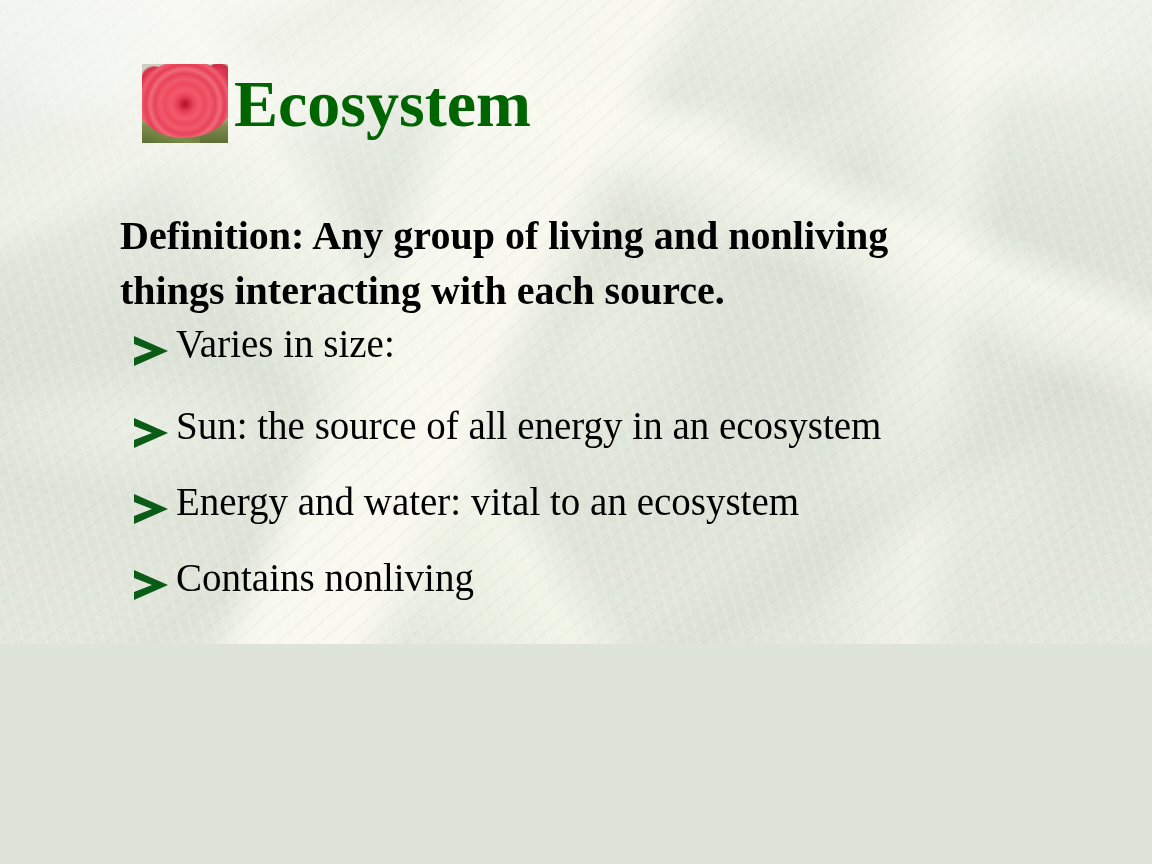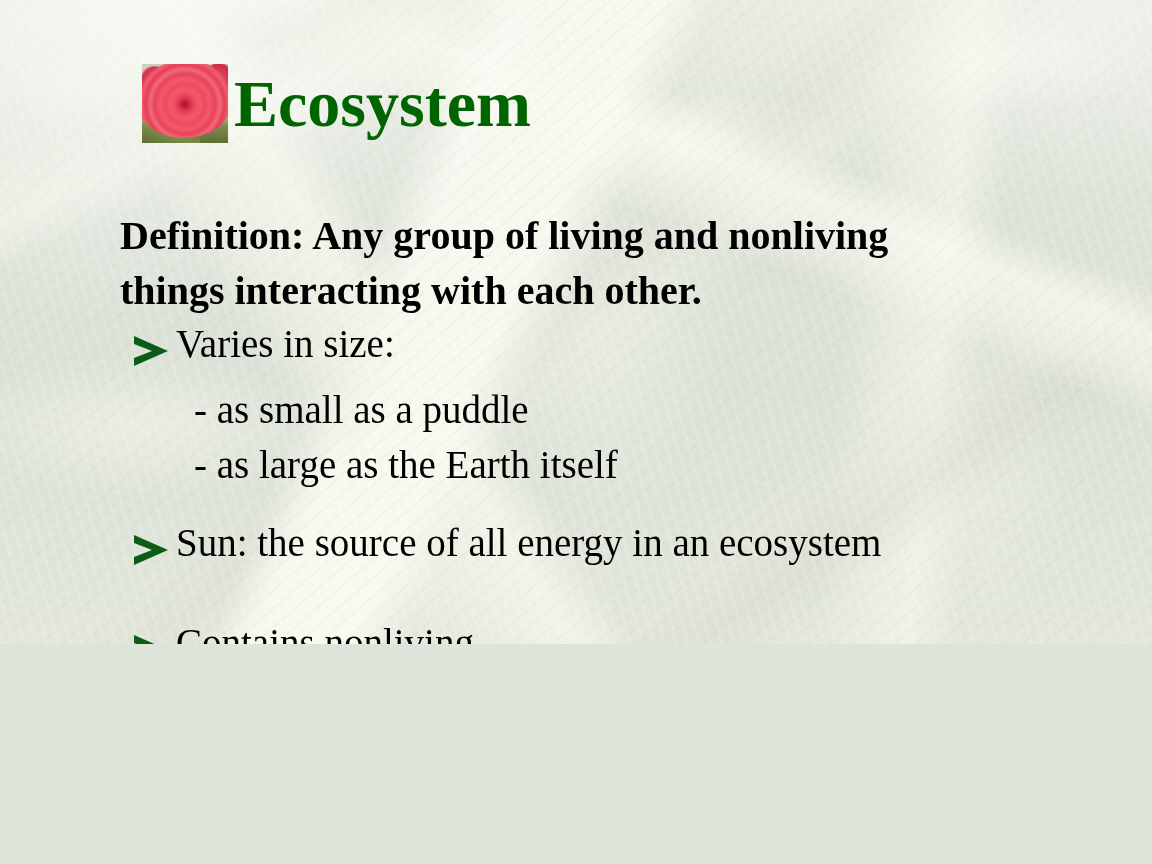--- a/index.html
+++ b/index.html
@@ -228,55 +228,61 @@
       <div class="stem"></div>
       <div class="bud-left"></div>
       <div class="bud-right"></div>
       <div class="petals"></div>
     </div>
     <div id="title-text">Ecosystem</div>
   </div>
 
   <div id="definition">
     <div>Definition: Any group of living and nonliving</div>
-    <div>things interacting with each other.</div>
+    <div>things interacting with each source.</div>
   </div>
 
   <div id="bullet-list">
 
     <div class="bullet-block">
       <div class="bullet-row">
         <span class="chev">
           <svg width="48" height="48" viewBox="0 0 48 48" aria-hidden="true">
             <path d="M6 8 L40 23 L6 38 L6 30 L24 23 L6 16 Z" fill="currentColor"></path>
           </svg>
         </span>
         <span class="bullet-text">Varies in size:</span>
       </div>
-      <div class="sub-list">
-        <div class="sub-item">- as small as a puddle</div>
-        <div class="sub-item">- as large as the Earth itself</div>
-      </div>
     </div>
 
     <div class="gap-1"></div>
 
     <div class="bullet-block">
       <div class="bullet-row">
         <span class="chev">
           <svg width="48" height="48" viewBox="0 0 48 48" aria-hidden="true">
             <path d="M6 8 L40 23 L6 38 L6 30 L24 23 L6 16 Z" fill="currentColor"></path>
           </svg>
         </span>
         <span class="bullet-text">Sun: the source of all energy in an ecosystem</span>
       </div>
     </div>
 
     <div class="gap-2"></div>
 
+    <div class="bullet-block">
+      <div class="bullet-row">
+        <span class="chev">
+          <svg width="48" height="48" viewBox="0 0 48 48" aria-hidden="true">
+            <path d="M6 8 L40 23 L6 38 L6 30 L24 23 L6 16 Z" fill="currentColor"></path>
+          </svg>
+        </span>
+        <span class="bullet-text">Energy and water: vital to an ecosystem</span>
+      </div>
+    </div>
 
     <div class="gap-3"></div>
 
     <div class="bullet-block">
       <div class="bullet-row">
         <span class="chev">
           <svg width="48" height="48" viewBox="0 0 48 48" aria-hidden="true">
             <path d="M6 8 L40 23 L6 38 L6 30 L24 23 L6 16 Z" fill="currentColor"></path>
           </svg>
         </span>

